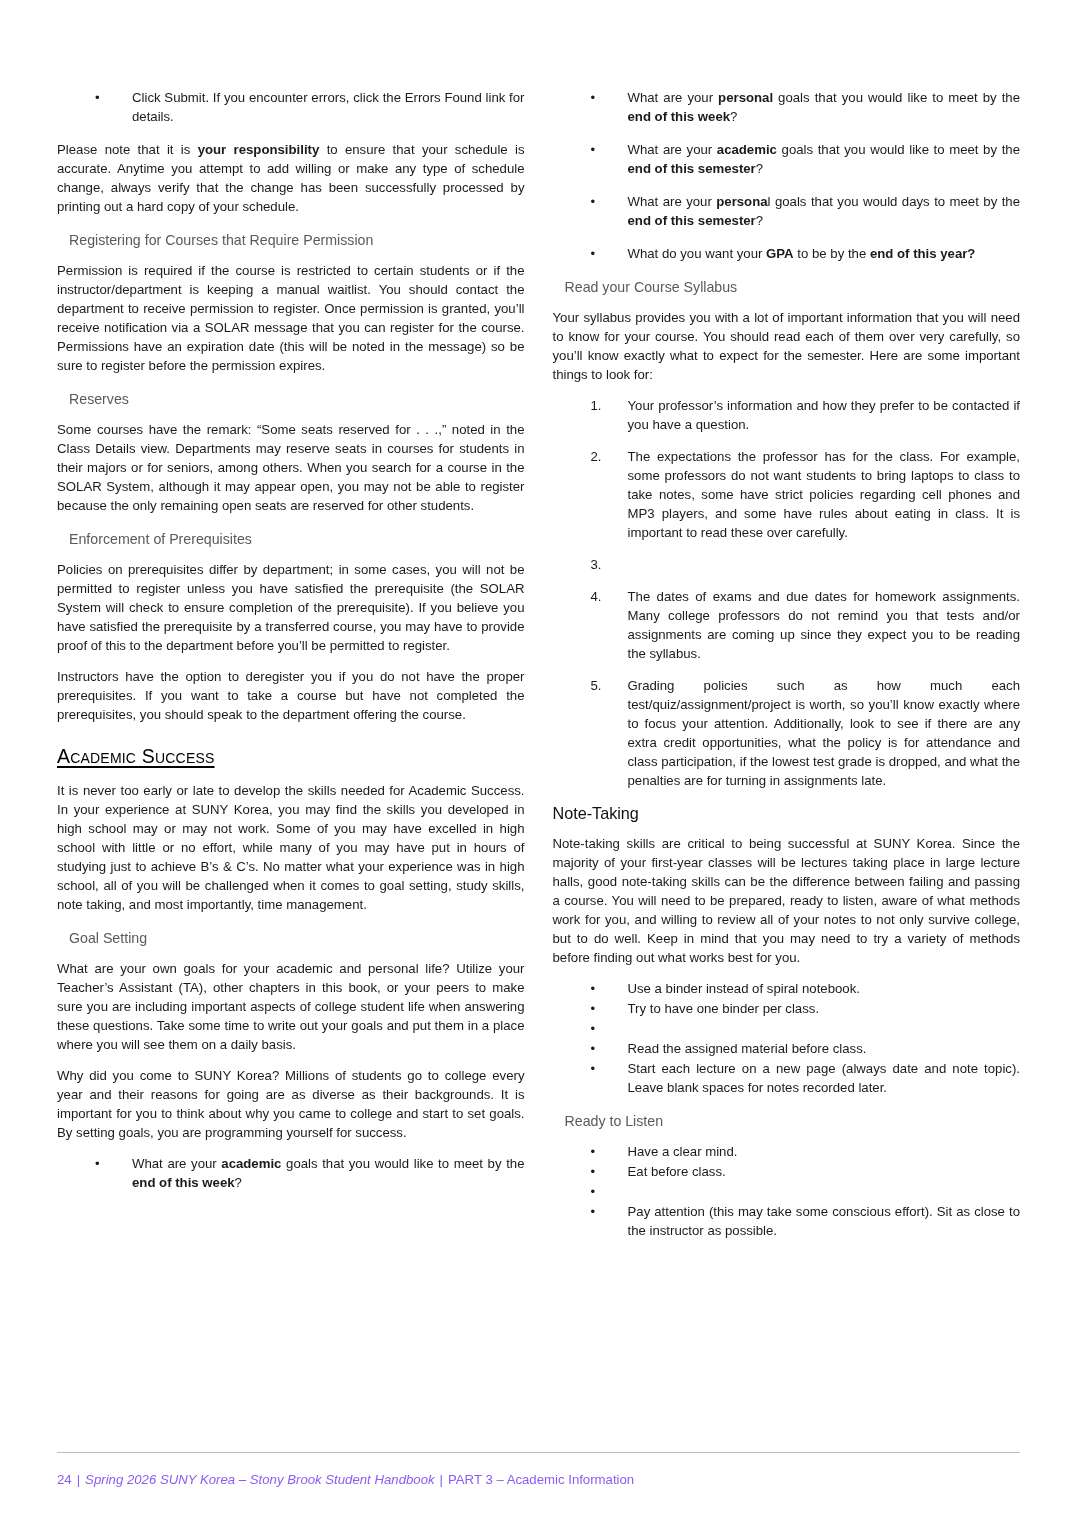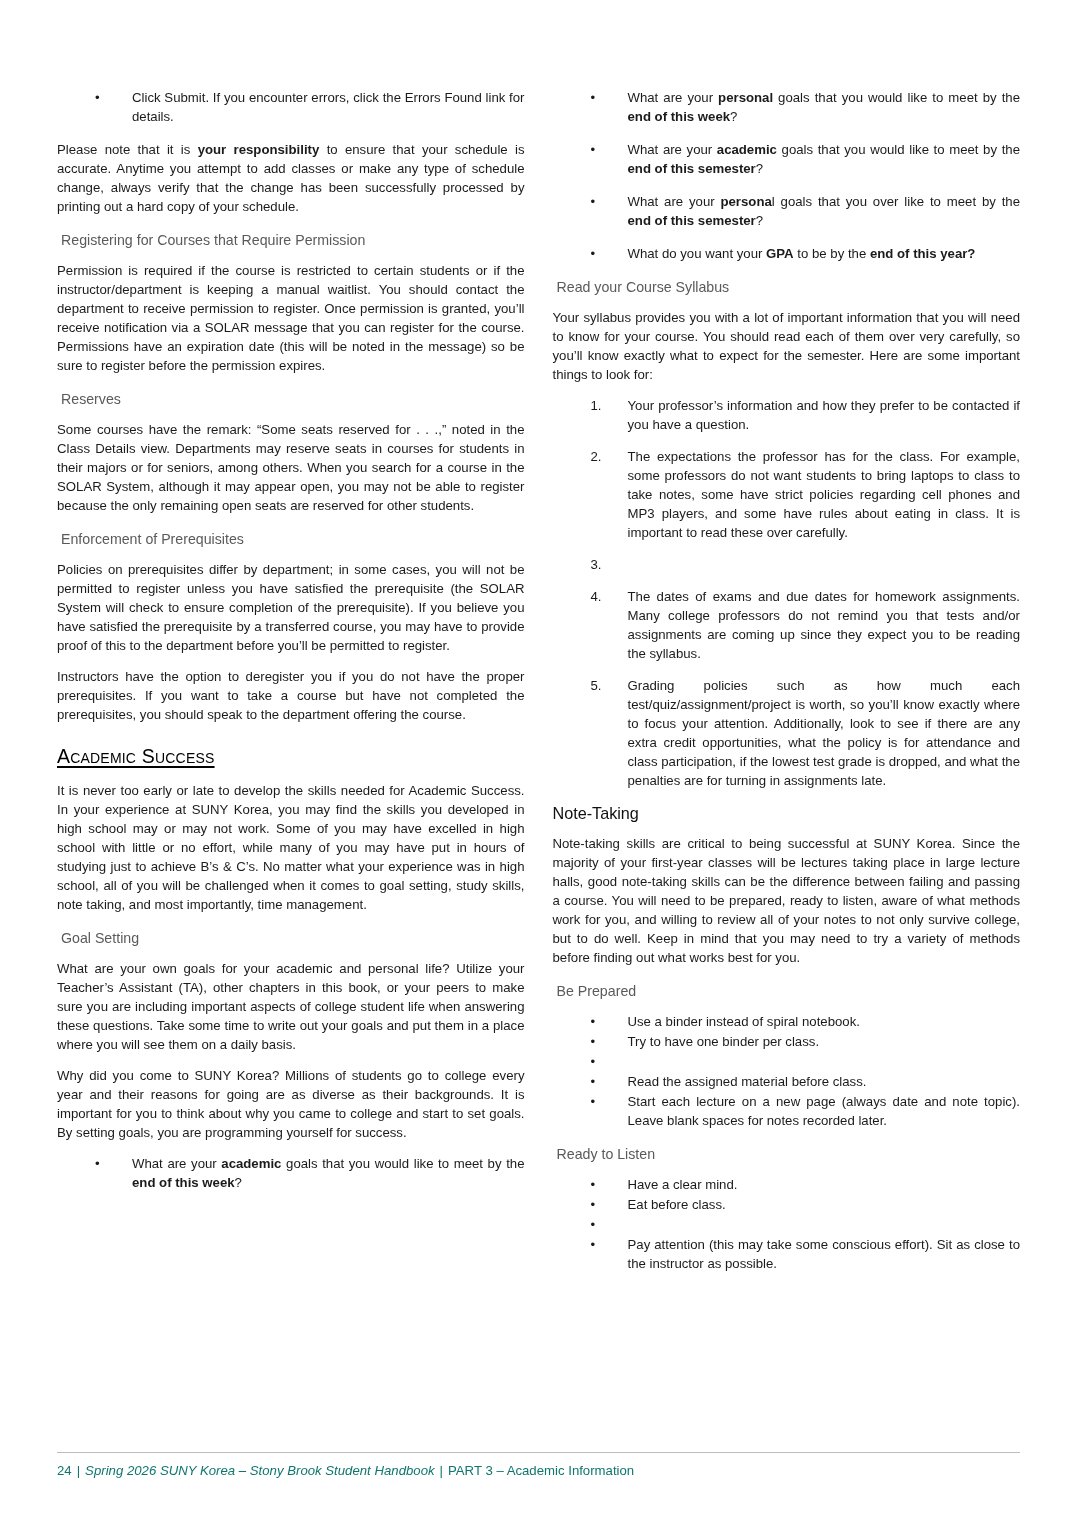--- a/index.html
+++ b/index.html
@@ -7,57 +7,57 @@
   body { height:1518px; overflow:hidden; }
   .page {
     position:relative; width:1075px; height:1518px; background:#ffffff;
     color:#1b1b1b;
     font-family:"Liberation Sans","DejaVu Sans",sans-serif;
     font-size:13.2px; line-height:19px;
   }
   .columns { position:absolute; top:88px; left:57px; width:963px; display:flex; gap:28px; }
   .col { flex:1 1 0; min-width:0; }
   .para { text-align:justify; margin-bottom:12px; }
-  .h-gray { color:#5a5a5a; font-size:14.2px; line-height:19px; font-weight:400; margin:15px 4px 11px; }
+  .h-gray { color:#5a5a5a; font-size:14.2px; line-height:19px; font-weight:400; margin:15px 12px 11px; }
   .h-main {
     color:#000; font-size:19.5px; line-height:24px; font-weight:400;
     font-variant-caps:small-caps;
     text-decoration:underline; text-decoration-thickness:2px; text-underline-offset:3px;
     margin:20px 0 13px; letter-spacing:.2px;
   }
   .h-sub { color:#101010; font-size:16.2px; line-height:21px; font-weight:400; margin:4px 0 10px; }
   .list { margin-bottom:12px; }
   .li { display:flex; align-items:flex-start; }
   .list.spaced .li { margin-bottom:14px; }
   .list.tight  .li { margin-bottom:1px; }
   .list.numbered .li { margin-bottom:13px; }
   .marker { flex:0 0 37px; margin-left:38px; }
   .li-text { flex:1 1 auto; min-width:0; text-align:justify; }
   .b { font-weight:700; }
   .footer {
     position:absolute; top:1452px; left:57px; width:963px;
-    border-top:1px solid #bdbdbd; padding-top:8px;
-    font-size:13.2px; line-height:19px; color:#0f766e;
+    border-top:1px solid #bdbdbd; padding-top:17px;
+    font-size:13.2px; line-height:19px; color:#8b5cf6;
   }
   .footer .italic { font-style:italic; }
   .footer .sep { margin:0 5px; }
 </style>
 </head>
 <body>
 
 <div class="page">
   <div class="columns">
     <div class="col" id="col-left">
         <div class="list spaced">
           <div class="li">
             <span class="marker">•</span>
             <div class="li-text"><span>Click Submit. If you encounter errors, click the Errors Found link for details.</span></div>
           </div>
         </div>
-        <p class="para"><span>Please note that it is </span><span class="b">your responsibility</span><span> to ensure that your schedule is accurate. Anytime you attempt to add classes or make any type of schedule change, always verify that the change has been successfully processed by printing out a hard copy of your schedule.</span></p>
+        <p class="para"><span>Please note that it is </span><span class="b">your responsibility</span><span> to ensure that your schedule is accurate. Anytime you attempt to add willing or make any type of schedule change, always verify that the change has been successfully processed by printing out a hard copy of your schedule.</span></p>
         <div class="h-gray">Registering for Courses that Require Permission</div>
         <p class="para"><span>Permission is required if the course is restricted to certain students or if the instructor/department is keeping a manual waitlist. You should contact the department to receive permission to register. Once permission is granted, you’ll receive notification via a SOLAR message that you can register for the course. Permissions have an expiration date (this will be noted in the message) so be sure to register before the permission expires.</span></p>
         <div class="h-gray">Reserves</div>
         <p class="para"><span>Some courses have the remark: “Some seats reserved for . . .,” noted in the Class Details view. Departments may reserve seats in courses for students in their majors or for seniors, among others. When you search for a course in the SOLAR System, although it may appear open, you may not be able to register because the only remaining open seats are reserved for other students.</span></p>
         <div class="h-gray">Enforcement of Prerequisites</div>
         <p class="para"><span>Policies on prerequisites differ by department; in some cases, you will not be permitted to register unless you have satisfied the prerequisite (the SOLAR System will check to ensure completion of the prerequisite). If you believe you have satisfied the prerequisite by a transferred course, you may have to provide proof of this to the department before you’ll be permitted to register.</span></p>
         <p class="para"><span>Instructors have the option to deregister you if you do not have the proper prerequisites. If you want to take a course but have not completed the prerequisites, you should speak to the department offering the course.</span></p>
         <div class="h-main">Academic Success</div>
         <p class="para"><span>It is never too early or late to develop the skills needed for Academic Success. In your experience at SUNY Korea, you may find the skills you developed in high school may or may not work. Some of you may have excelled in high school with little or no effort, while many of you may have put in hours of studying just to achieve B’s &amp; C’s. No matter what your experience was in high school, all of you will be challenged when it comes to goal setting, study skills, note taking, and most importantly, time management.</span></p>
         <div class="h-gray">Goal Setting</div>
@@ -75,21 +75,21 @@
           <div class="li">
             <span class="marker">•</span>
             <div class="li-text"><span>What are your </span><span class="b">personal</span><span> goals that you would like to meet by the </span><span class="b">end of this week</span><span>?</span></div>
           </div>
           <div class="li">
             <span class="marker">•</span>
             <div class="li-text"><span>What are your </span><span class="b">academic</span><span> goals that you would like to meet by the </span><span class="b">end of this semester</span><span>?</span></div>
           </div>
           <div class="li">
             <span class="marker">•</span>
-            <div class="li-text"><span>What are your </span><span class="b">persona</span><span>l goals that you over like to meet by the </span><span class="b">end of this semester</span><span>?</span></div>
+            <div class="li-text"><span>What are your </span><span class="b">persona</span><span>l goals that you would days to meet by the </span><span class="b">end of this semester</span><span>?</span></div>
           </div>
           <div class="li">
             <span class="marker">•</span>
             <div class="li-text"><span>What do you want your </span><span class="b">GPA</span><span> to be by the </span><span class="b">end of this year?</span></div>
           </div>
         </div>
         <div class="h-gray">Read your Course Syllabus</div>
         <p class="para"><span>Your syllabus provides you with a lot of important information that you will need to know for your course. You should read each of them over very carefully, so you’ll know exactly what to expect for the semester. Here are some important things to look for:</span></p>
         <div class="list numbered">
           <div class="li">
@@ -107,21 +107,20 @@
             <span class="marker">4.</span>
             <div class="li-text"><span>The dates of exams and due dates for homework assignments. Many college professors do not remind you that tests and/or assignments are coming up since they expect you to be reading the syllabus.</span></div>
           </div>
           <div class="li">
             <span class="marker">5.</span>
             <div class="li-text"><span>Grading policies such as how much each test/quiz/assignment/project is worth, so you’ll know exactly where to focus your attention. Additionally, look to see if there are any extra credit opportunities, what the policy is for attendance and class participation, if the lowest test grade is dropped, and what the penalties are for turning in assignments late.</span></div>
           </div>
         </div>
         <div class="h-sub">Note-Taking</div>
         <p class="para"><span>Note-taking skills are critical to being successful at SUNY Korea. Since the majority of your first-year classes will be lectures taking place in large lecture halls, good note-taking skills can be the difference between failing and passing a course. You will need to be prepared, ready to listen, aware of what methods work for you, and willing to review all of your notes to not only survive college, but to do well. Keep in mind that you may need to try a variety of methods before finding out what works best for you.</span></p>
-        <div class="h-gray">Be Prepared</div>
         <div class="list tight">
           <div class="li">
             <span class="marker">•</span>
             <div class="li-text"><span>Use a binder instead of spiral notebook.</span></div>
           </div>
           <div class="li">
             <span class="marker">•</span>
             <div class="li-text"><span>Try to have one binder per class.</span></div>
           </div>
           <div class="li">

